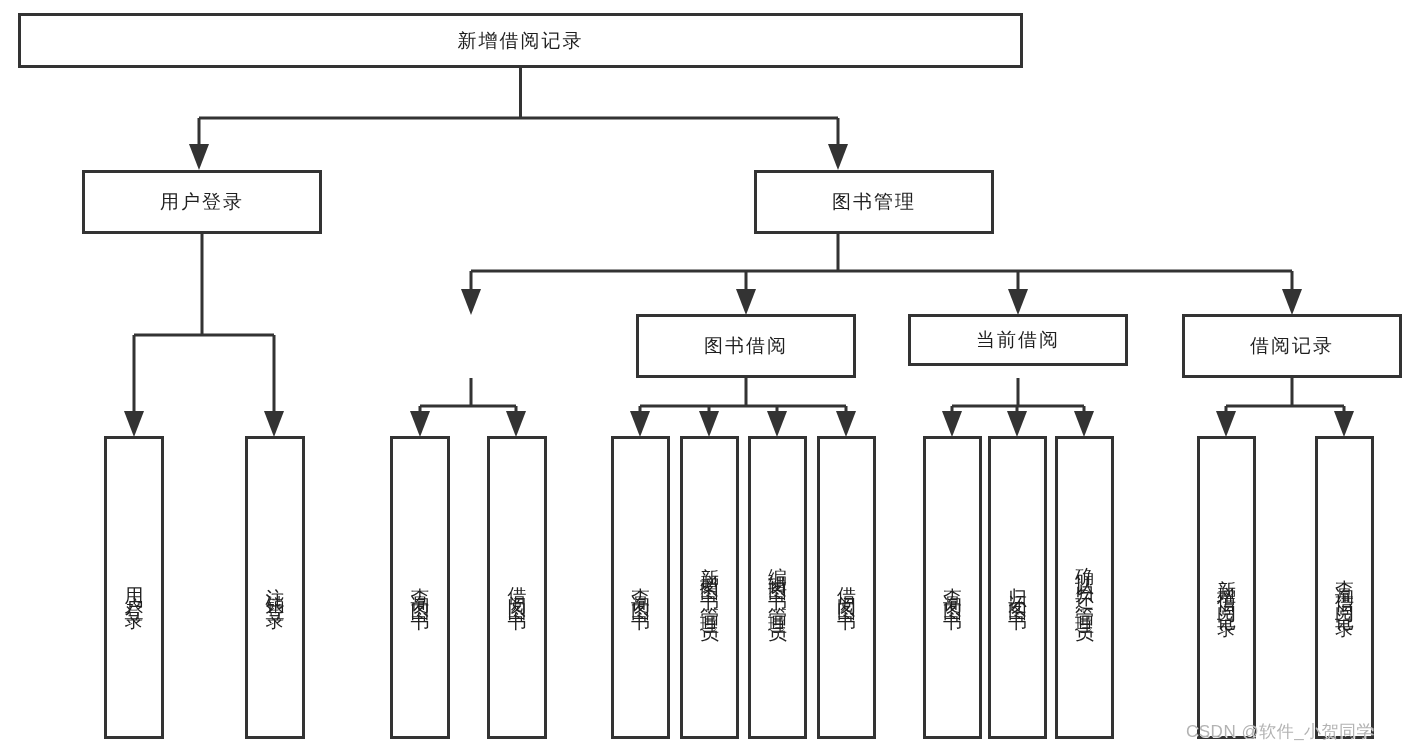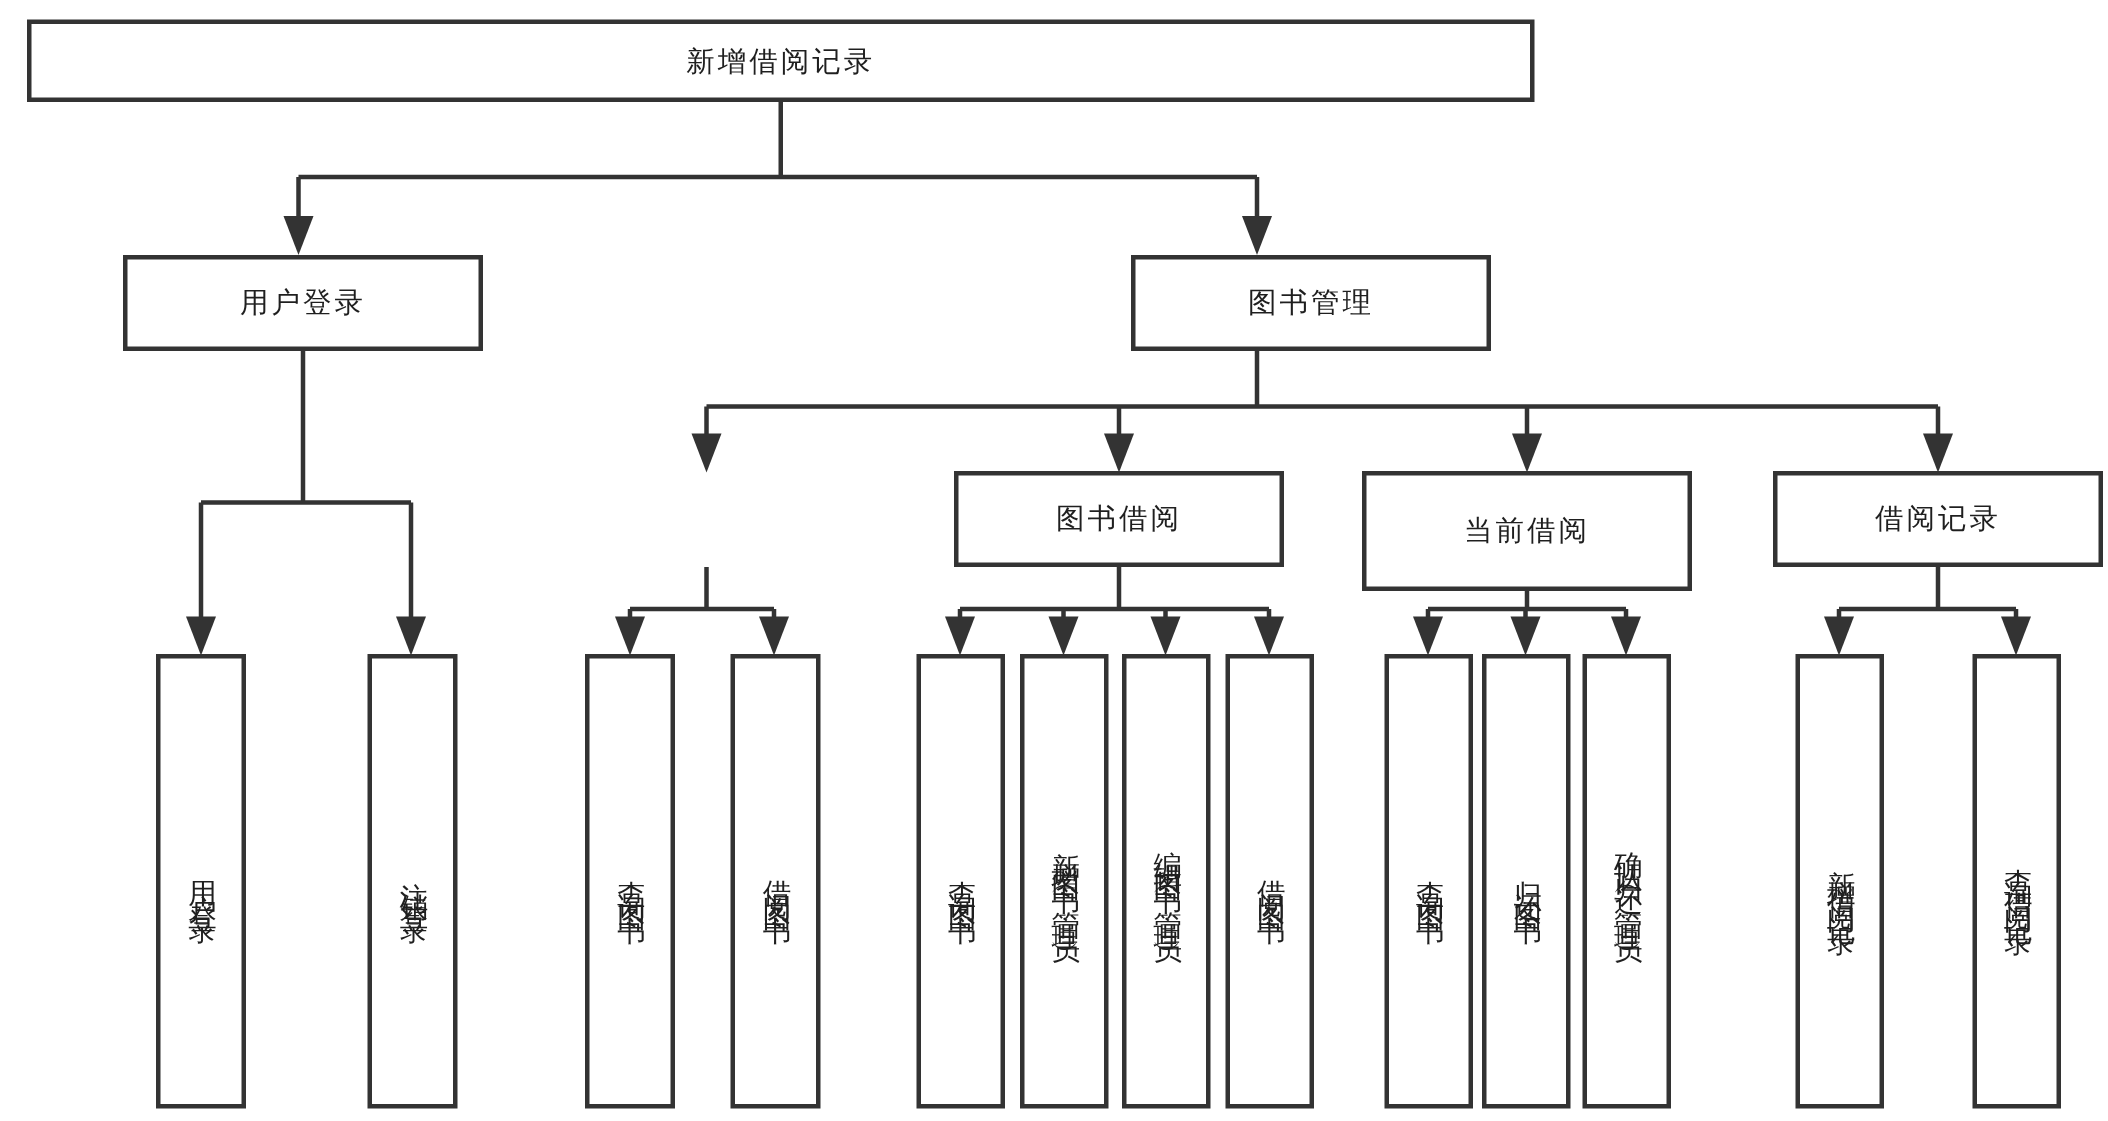--- a/index.html
+++ b/index.html
@@ -105,21 +105,21 @@
   <div class="node" style="left:82px;top:170px;width:240px;height:64px;">
     <span>用户登录</span>
   </div>
   <div class="node" style="left:718px;top:170px;width:240px;height:64px;margin-left:36px;">
     <span>图书管理</span>
   </div>
 
   <div class="node" style="left:636px;top:314px;width:220px;height:64px;">
     <span>图书借阅</span>
   </div>
-  <div class="node" style="left:908px;top:314px;width:220px;height:80px;">
+  <div class="node" style="left:908px;top:314px;width:220px;height:52px;">
     <span>当前借阅</span>
   </div>
   <div class="node" style="left:1182px;top:314px;width:220px;height:64px;">
     <span>借阅记录</span>
   </div>
 
   <div class="node leaf" style="left:104px;top:436px;width:60px;height:303px;">
     <span class="vtext">用户登录</span>
   </div>
   <div class="node leaf" style="left:245px;top:436px;width:60px;height:303px;">
@@ -156,14 +156,15 @@
     <span class="vtext">确认归还（管理员）</span>
   </div>
 
   <div class="node leaf" style="left:1197px;top:436px;width:59px;height:303px;">
     <span class="vtext">新增借阅记录</span>
   </div>
   <div class="node leaf" style="left:1315px;top:436px;width:59px;height:303px;">
     <span class="vtext">查询借阅记录</span>
   </div>
 
+  <div class="watermark">CSDN @软件_小贺同学</div>
 
 </div>
 
 </body></html>

